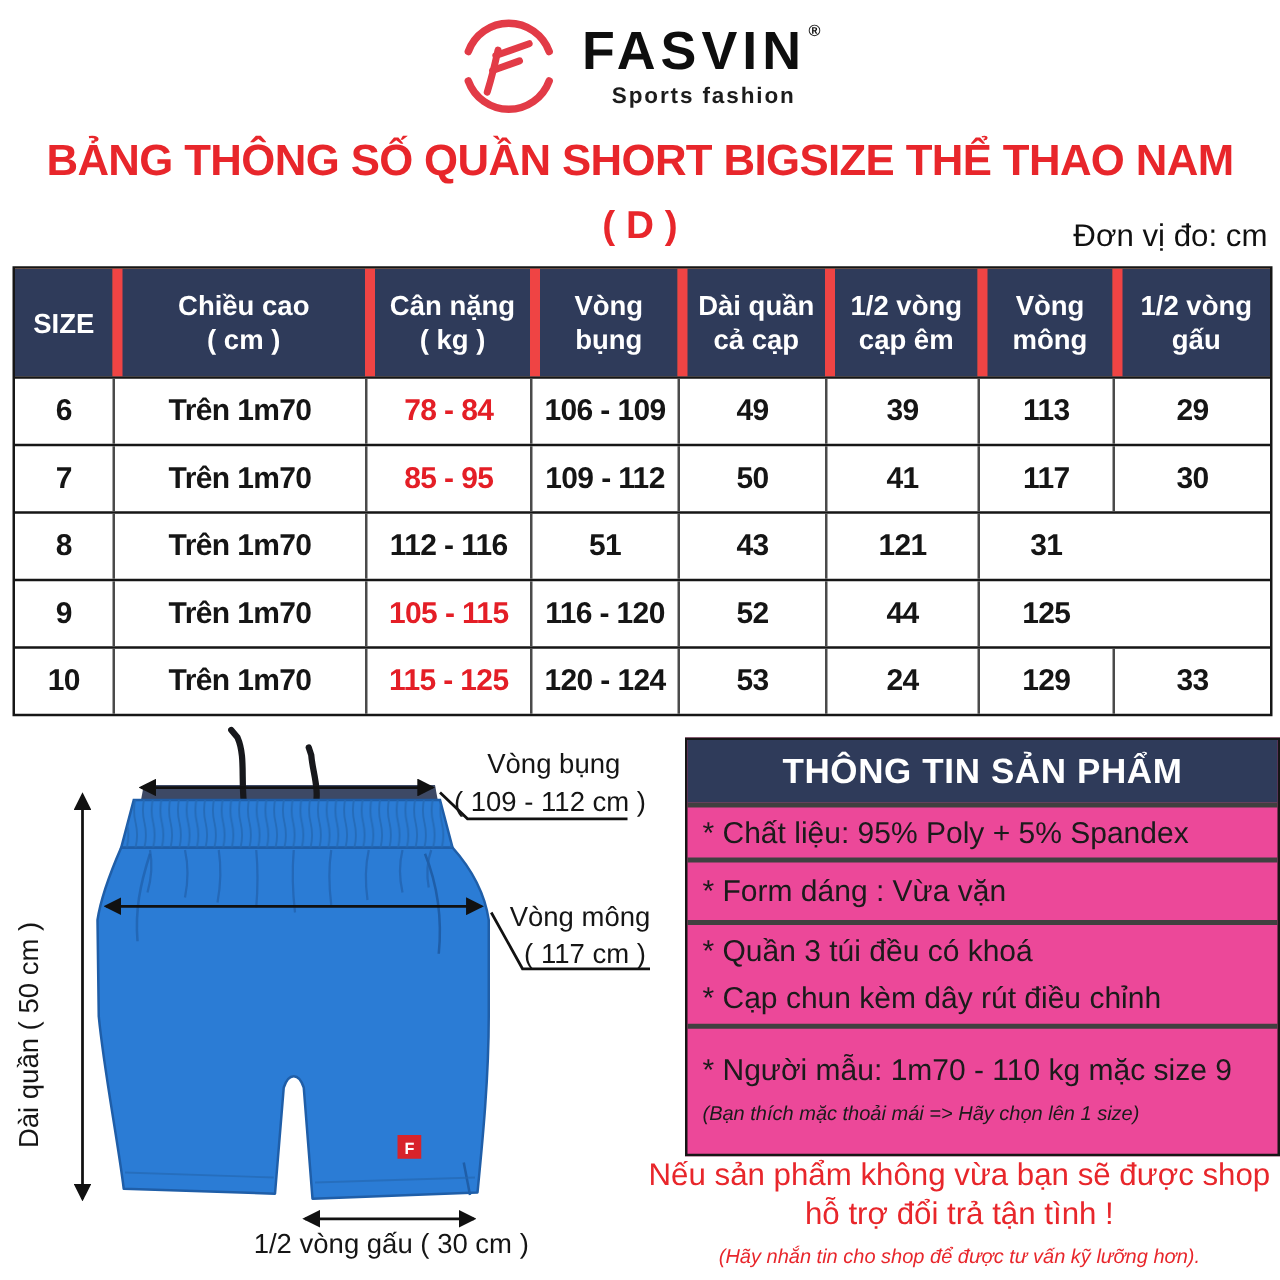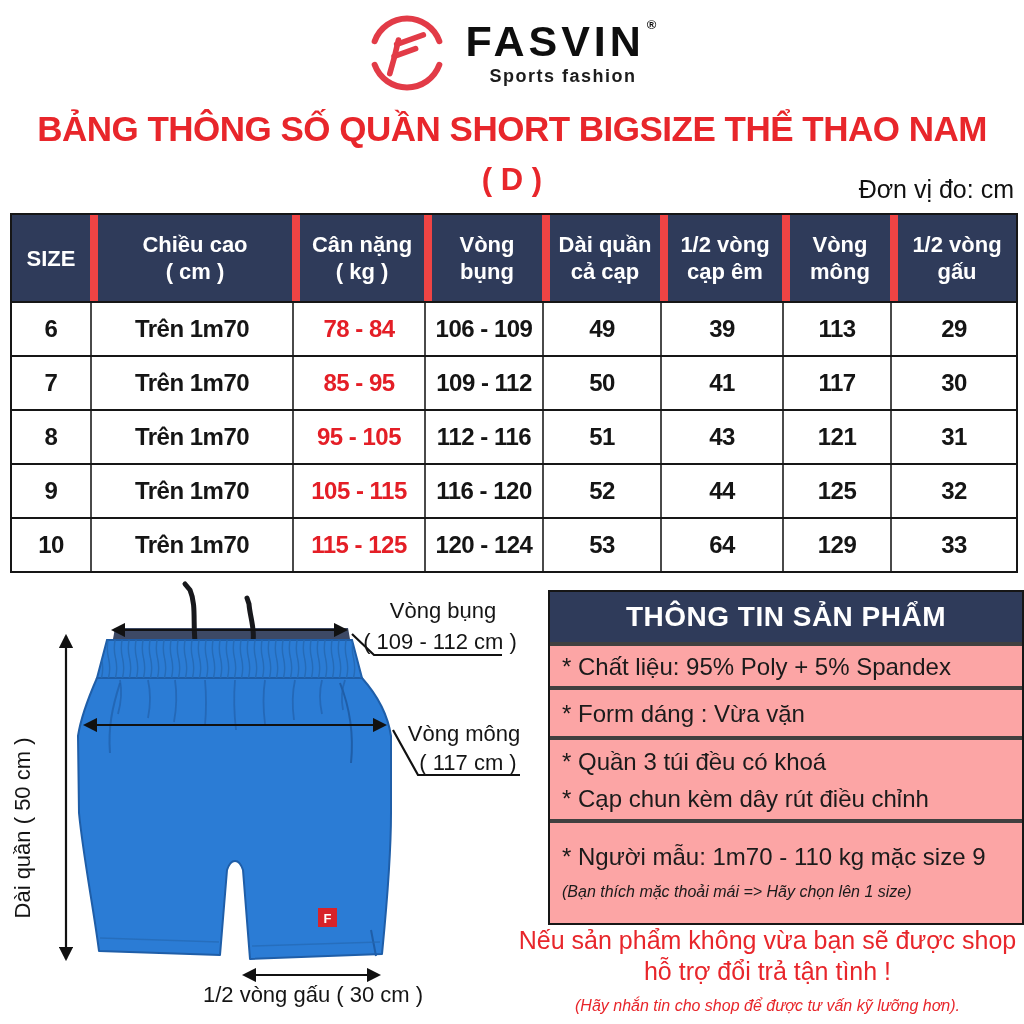--- a/index.html
+++ b/index.html
@@ -32,21 +32,21 @@
   .trow{display:grid;grid-template-columns:78px 202px 132px 118px 118px 122px 108px 126px;border-top:2px solid #161616;}
   .cell{box-sizing:border-box;height:52px;display:flex;align-items:center;justify-content:center;
         font-size:24px;font-weight:bold;color:#151515;border-left:2px solid #4a4a4a;letter-spacing:-0.5px;text-align:center;}
   .cell:first-child{border-left:none;}
   .cell.red{color:#e41e26;}
 
   
   .diagram{position:absolute;left:0;top:578px;width:530px;height:446px;}
 
   
-  .info{position:absolute;left:548px;top:590px;width:472px;border:2px solid #161616;background:#fca5a5;}
+  .info{position:absolute;left:548px;top:590px;width:472px;border:2px solid #161616;background:#ec4899;}
   .info-header{box-sizing:border-box;height:50px;background:#2f3b5a;color:#fff;display:flex;align-items:center;justify-content:center;
                font-size:28px;font-weight:bold;letter-spacing:0.5px;}
   .irow{box-sizing:border-box;border-top:4px solid #404040;display:flex;flex-direction:column;justify-content:center;
         padding:0 8px 0 12px;color:#1b1b1b;}
   .irow:nth-child(2){height:44px;}
   .irow:nth-child(3){height:50px;}
   .irow:nth-child(4){height:83px;}
   .irow:nth-child(5){height:104px;}
   .iline{font-size:24px;line-height:37px;white-space:nowrap;}
   .iline.it{font-style:italic;font-size:16px;line-height:33px;}
@@ -133,44 +133,42 @@
           <div class="cell red">85 - 95</div>
           <div class="cell">109 - 112</div>
           <div class="cell">50</div>
           <div class="cell">41</div>
           <div class="cell">117</div>
           <div class="cell">30</div>
         </div>
         <div class="trow">
           <div class="cell">8</div>
           <div class="cell">Trên 1m70</div>
-          <div class="cell red">95 - 105</div>
           <div class="cell">112 - 116</div>
           <div class="cell">51</div>
           <div class="cell">43</div>
           <div class="cell">121</div>
           <div class="cell">31</div>
         </div>
         <div class="trow">
           <div class="cell">9</div>
           <div class="cell">Trên 1m70</div>
           <div class="cell red">105 - 115</div>
           <div class="cell">116 - 120</div>
           <div class="cell">52</div>
           <div class="cell">44</div>
           <div class="cell">125</div>
-          <div class="cell">32</div>
         </div>
         <div class="trow">
           <div class="cell">10</div>
           <div class="cell">Trên 1m70</div>
           <div class="cell red">115 - 125</div>
           <div class="cell">120 - 124</div>
           <div class="cell">53</div>
-          <div class="cell">64</div>
+          <div class="cell">24</div>
           <div class="cell">129</div>
           <div class="cell">33</div>
         </div>
       </div>
   </div>
 
   <svg class="diagram" viewBox="0 0 530 446">
     <defs>
       <marker id="ah" viewBox="0 0 10 10" refX="8.5" refY="5" markerWidth="6.5" markerHeight="6.5" orient="auto-start-reverse">
         <path d="M0,0 L10,5 L0,10 z" fill="#111"></path>

